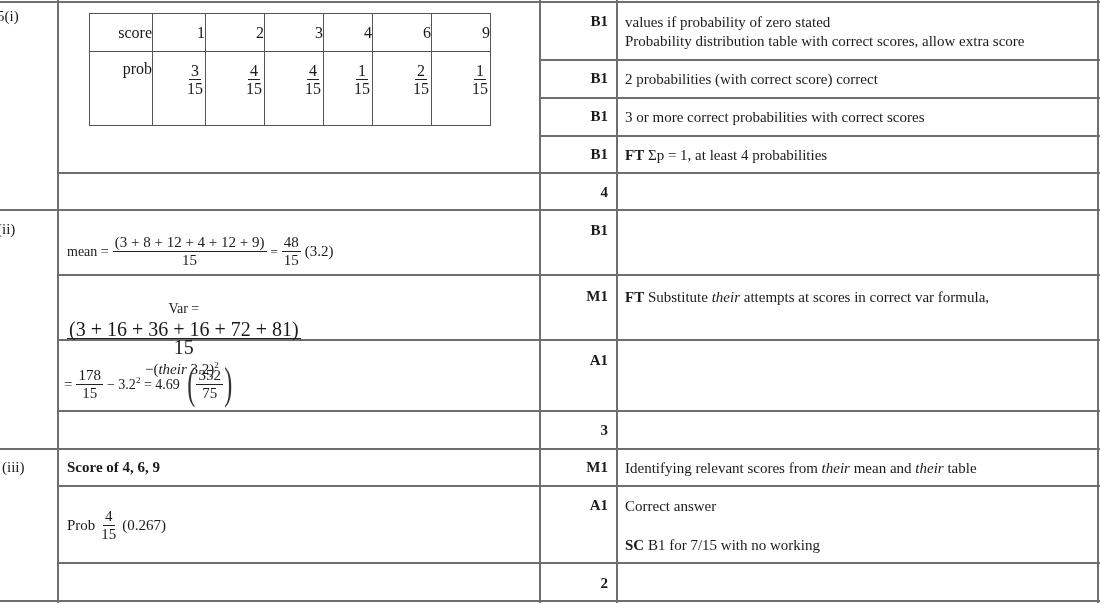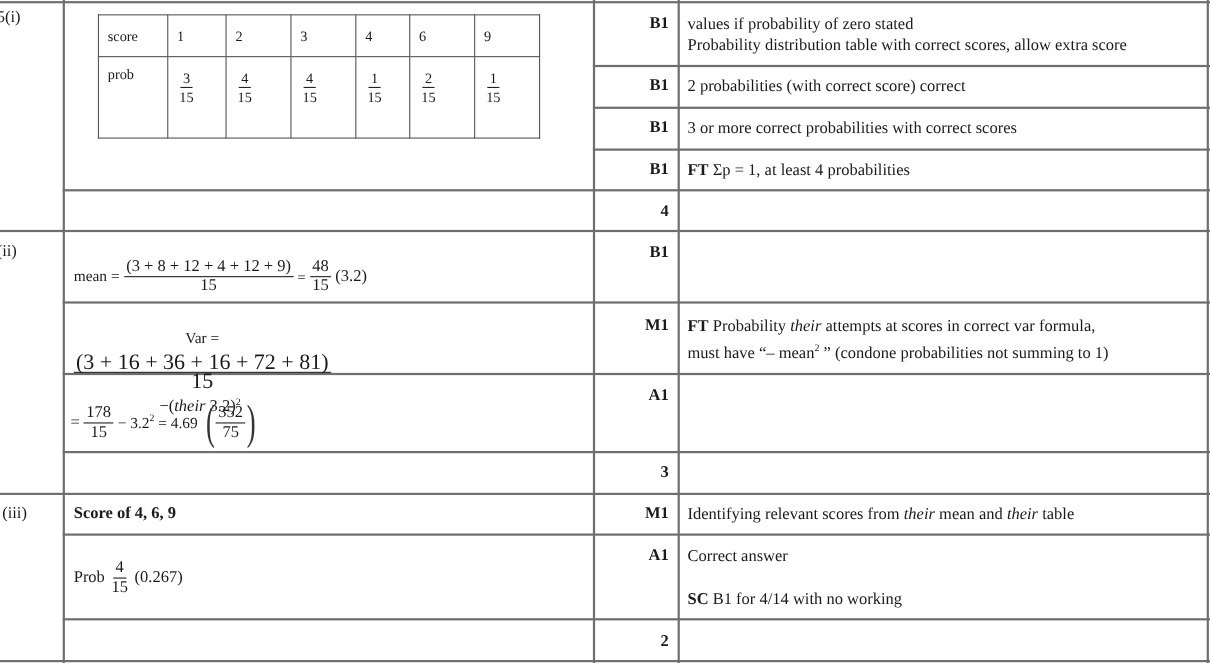--- a/index.html
+++ b/index.html
@@ -8,21 +8,21 @@
   .hl { position:absolute; height:2px; background:#6e6e6e; }
   .vl { position:absolute; width:2px; background:#6e6e6e; }
   .abs { position:absolute; white-space:nowrap; }
   .qlabel { font-size:15px; }
   .mark { font-weight:bold; text-align:right; width:70px; left:538px; }
   .guid { left:625px; line-height:19px; }
   .it { font-style:italic; }
   .b { font-weight:bold; }
   
   table.dist { position:absolute; left:89px; top:13px; border-collapse:collapse; }
-  table.dist td { border:1.5px solid #555; padding:0 0 0 8px; vertical-align:top; font-size:13px; }
+  table.dist td { border:1.5px solid #555; padding:0 0 0 8px; vertical-align:top; font-size:16px;text-align:right; }
   table.dist tr.r1 td { height:37px; vertical-align:middle; }
   table.dist tr.r2 td { height:63px; }
   .frac { display:inline-flex; flex-direction:column; align-items:center; vertical-align:middle; line-height:17px; }
   .frac .num { padding:0 2px; border-bottom:1.3px solid #222; }
   .frac .den { padding:0 2px; }
   .math { font-size:15px; display:flex; align-items:center; gap:4px;margin-top:12px; }
   .paren { font-size:44px; font-weight:100; line-height:40px; transform:scaleX(0.55); display:inline-block; color:#333; }
   sup { font-size:9px; }
 </style>
 </head>
@@ -153,22 +153,21 @@
         <span class="num">352</span>
         <span class="den">75</span>
       </span>
     <span class="paren">)</span>
   </div>
 
   <div class="abs mark" style="top:222px;">B1</div>
 
   <div class="abs mark" style="top:288px;">M1</div>
   <div class="abs guid" style="top:288px;">
-    <div><span class="b">FT</span><span> Probability </span><span class="it">their</span><span> attempts at scores in correct var formula,</span></div>
-    <div><span>must have “– mean</span><sup>2</sup><span> ” (condone probabilities not summing to 1)</span></div>
+    <div><span class="b">FT</span><span> Substitute </span><span class="it">their</span><span> attempts at scores in correct var formula,</span></div>
   </div>
 
   <div class="abs mark" style="top:352px;">A1</div>
 
   <div class="abs mark" style="top:422px;">3</div>
 </section>
 
 <section>
   <div class="abs qlabel" style="left:2px; top:459px;">(iii)</div>
 
@@ -181,16 +180,16 @@
         <span class="den">15</span>
       </span>
     <span>(0.267)</span>
   </div>
 
   <div class="abs mark" style="top:459px;">M1</div>
   <div class="abs guid" style="top:459px;"><span>Identifying relevant scores from </span><span class="it">their</span><span> mean and </span><span class="it">their</span><span> table</span></div>
 
   <div class="abs mark" style="top:497px;">A1</div>
   <div class="abs guid" style="top:497px;">Correct answer</div>
-  <div class="abs guid" style="top:536px;"><span class="b">SC</span><span> B1 for 4/14 with no working</span></div>
+  <div class="abs guid" style="top:536px;"><span class="b">SC</span><span> B1 for 7/15 with no working</span></div>
 
   <div class="abs mark" style="top:575px;">2</div>
 </section>
 
 </body></html>

